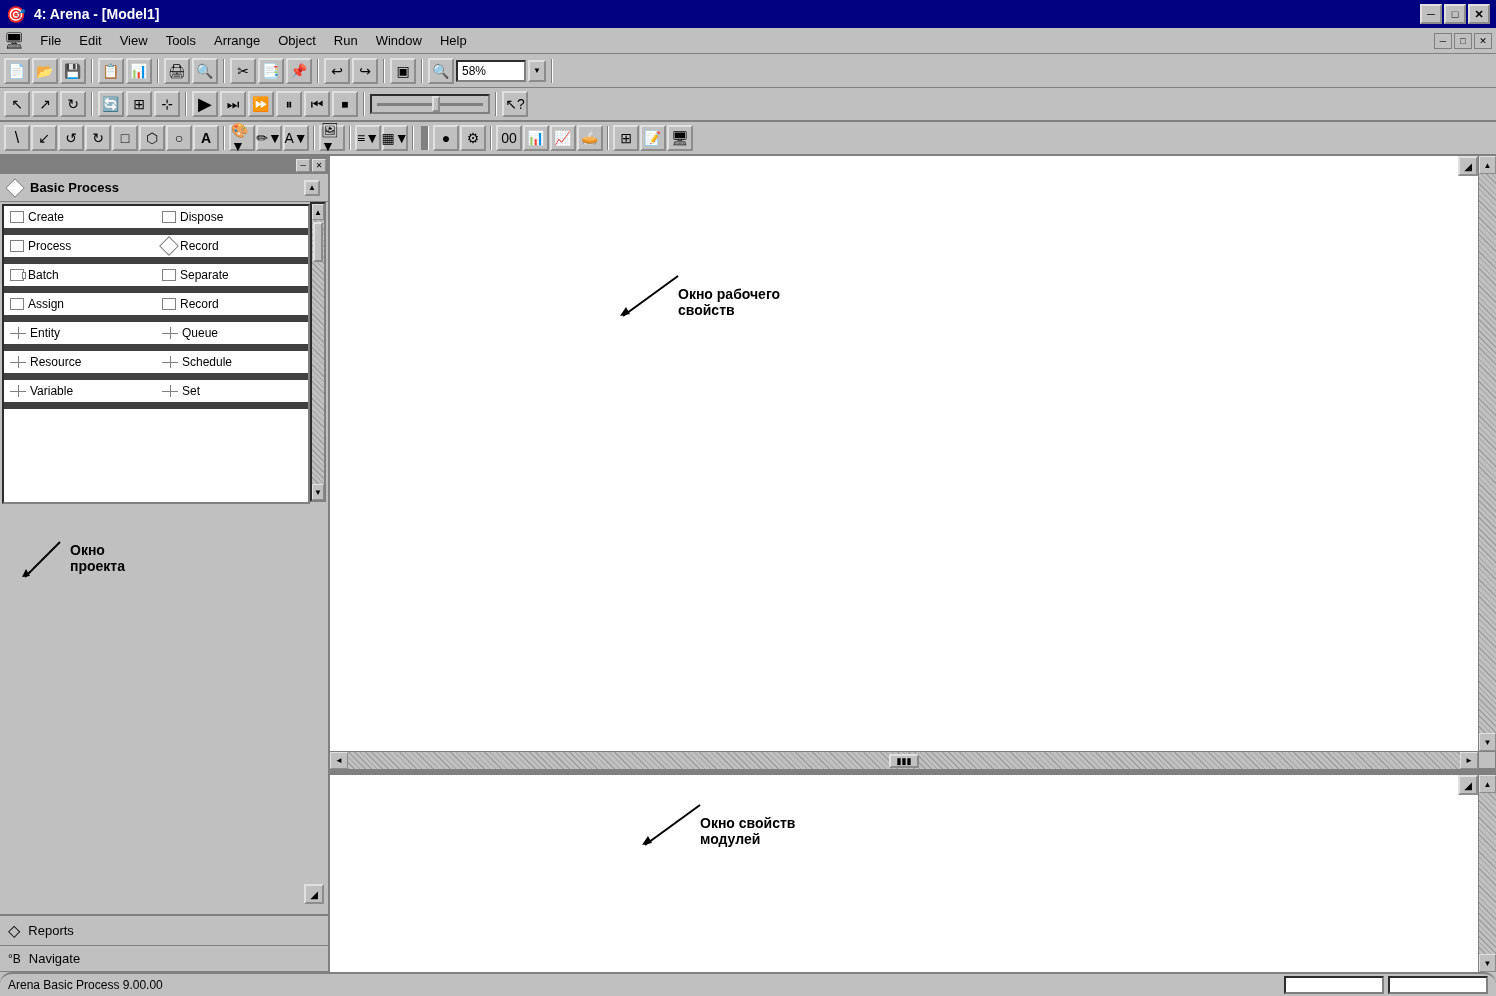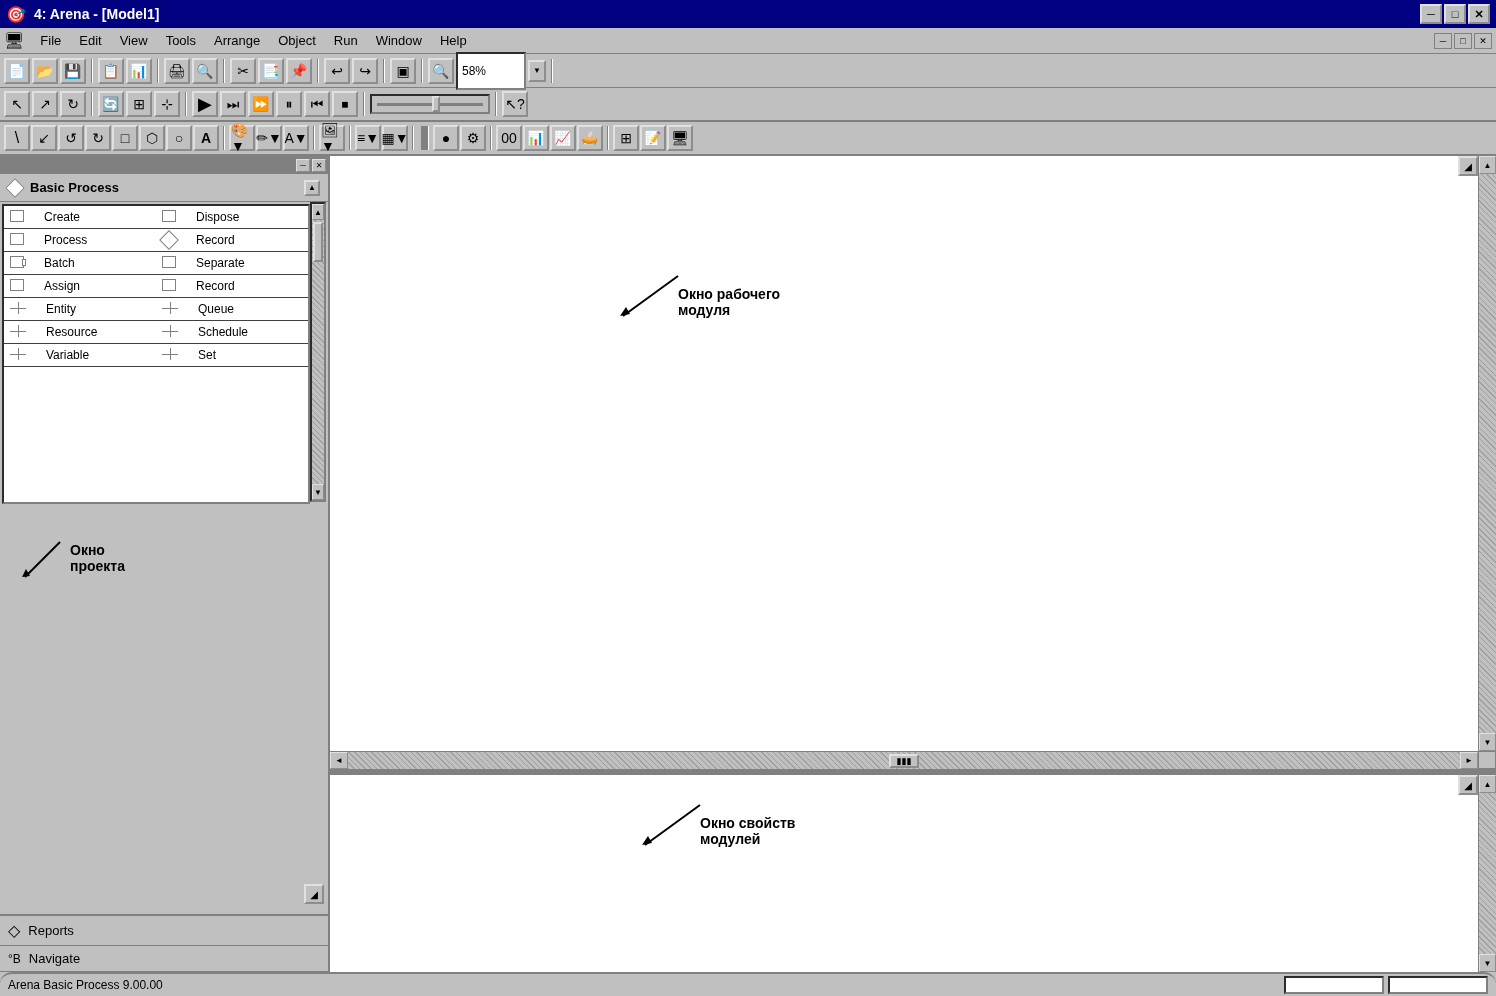--- a/index.html
+++ b/index.html
@@ -122,21 +122,21 @@
       height: 24px;
       background: #808080;
       margin: 0 3px;
       border-right: 1px solid white;
     }
     .zoom-box {
       display: flex;
       align-items: center;
       border: 2px inset #808080;
       background: white;
-      height: 38px;
+      height: 22px;
       padding: 8px 4px;
       font-size: 12px;
       min-width: 70px;
     }
     .zoom-dropdown {
       background: #c0c0c0;
       border: 2px outset #e0e0e0;
       width: 18px;
       height: 22px;
       cursor: pointer;
@@ -242,25 +242,26 @@
       background: white;
       border: 2px inset #808080;
       margin: 2px;
       overflow: hidden;
       display: grid;
       grid-template-columns: 1fr 1fr;
       align-content: start;
     }
     .module-item {
       display: flex;
-      gap: 20px;
+      align-items: center;
+      gap: 4px;
       padding: 4px 6px;
       cursor: pointer;
       font-size: 12px;
-      border-bottom: 1px solid #404040;
+      border-bottom: 7px solid #404040;
     }
     .module-icon-rect {
       width: 14px;
       height: 12px;
       border: 1px solid #808080;
       background: white;
       flex-shrink: 0;
     }
     .module-icon-table {
       width: 16px;
@@ -647,21 +648,21 @@
 
       <div class="corner-btn" style="top:0;right:18px;">◢</div>
 
       <div style="position:absolute;left:348px;top:130px;">
 
         <svg style="position:absolute;left:-60px;top:-20px;width:70px;height:60px;">
           <line x1="60" y1="10" x2="5" y2="50" class="arrow-line"></line>
           <polygon points="2,50 12,48 8,41" fill="#000"></polygon>
         </svg>
         <div class="cyrillic-label">Окно рабочего</div>
-        <div class="cyrillic-label">модуля</div>
+        <div class="cyrillic-label">свойств</div>
       </div>
 
       <div style="position:absolute;right:0;top:0;bottom:18px;width:18px;background:#c0c0c0;border-left:1px solid #808080;display:flex;flex-direction:column;">
         <div style="width:100%;height:18px;background:#c0c0c0;border:1px outset #e0e0e0;display:flex;align-items:center;justify-content:center;font-size:8px;cursor:pointer;">▲</div>
         <div style="flex:1;background:repeating-linear-gradient(45deg,#a0a0a0 0px,#a0a0a0 1px,#c0c0c0 1px,#c0c0c0 4px);"></div>
         <div style="width:100%;height:18px;background:#c0c0c0;border:1px outset #e0e0e0;display:flex;align-items:center;justify-content:center;font-size:8px;cursor:pointer;">▼</div>
       </div>
 
       <div style="position:absolute;bottom:0;left:0;right:18px;height:18px;background:#c0c0c0;border-top:1px solid #808080;display:flex;flex-direction:row;align-items:center;">
         <div style="width:18px;height:100%;background:#c0c0c0;border:1px outset #e0e0e0;display:flex;align-items:center;justify-content:center;font-size:8px;cursor:pointer;">◄</div>

